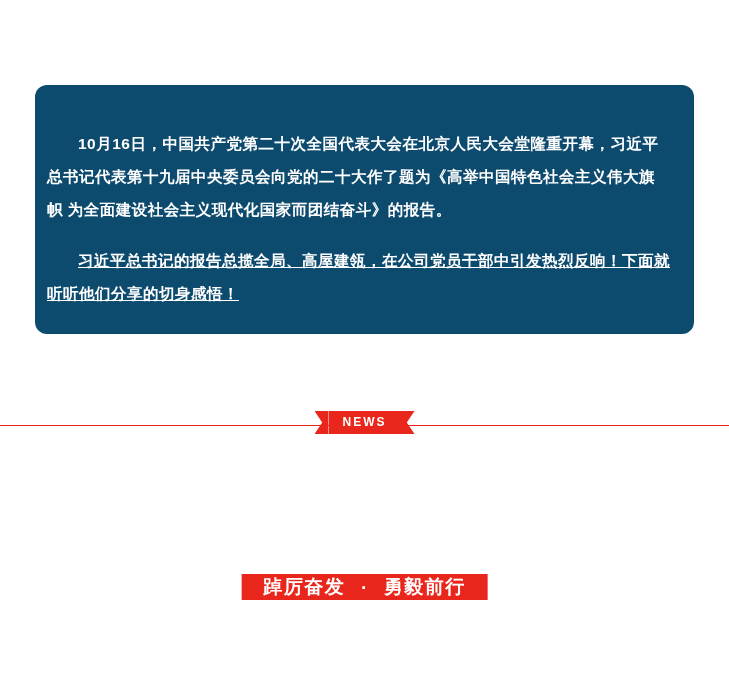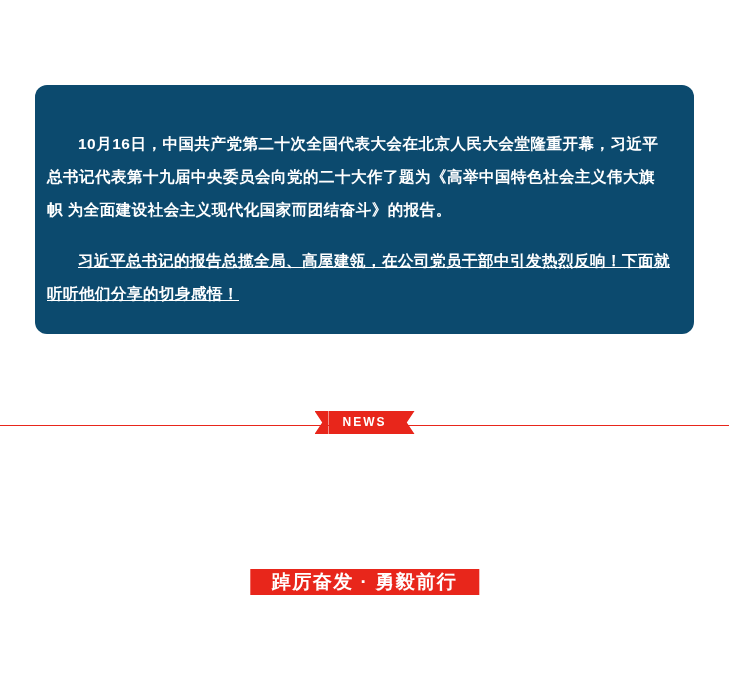--- a/index.html
+++ b/index.html
@@ -109,22 +109,23 @@
     line-height: 23px;
   }
 
   
   .banner {
     position: absolute;
     left: 50%;
     top: 563px;
     transform: translateX(-50%);
     display: flex;
-    align-items: center;
+    align-items: flex-end;
     height: 37px;
+    font-family: Liberation Mono, monospace;
   }
   .banner .wing {
     width: 44px;
     background: #f05a28;
   }
   .banner .wing.left {
     clip-path: polygon(0 0, 100% 0, 100% 100%, 0 100%, 45% 50%);
   }
   .banner .wing.right {
     clip-path: polygon(0 0, 100% 0, 55% 50%, 100% 100%, 0 100%);

